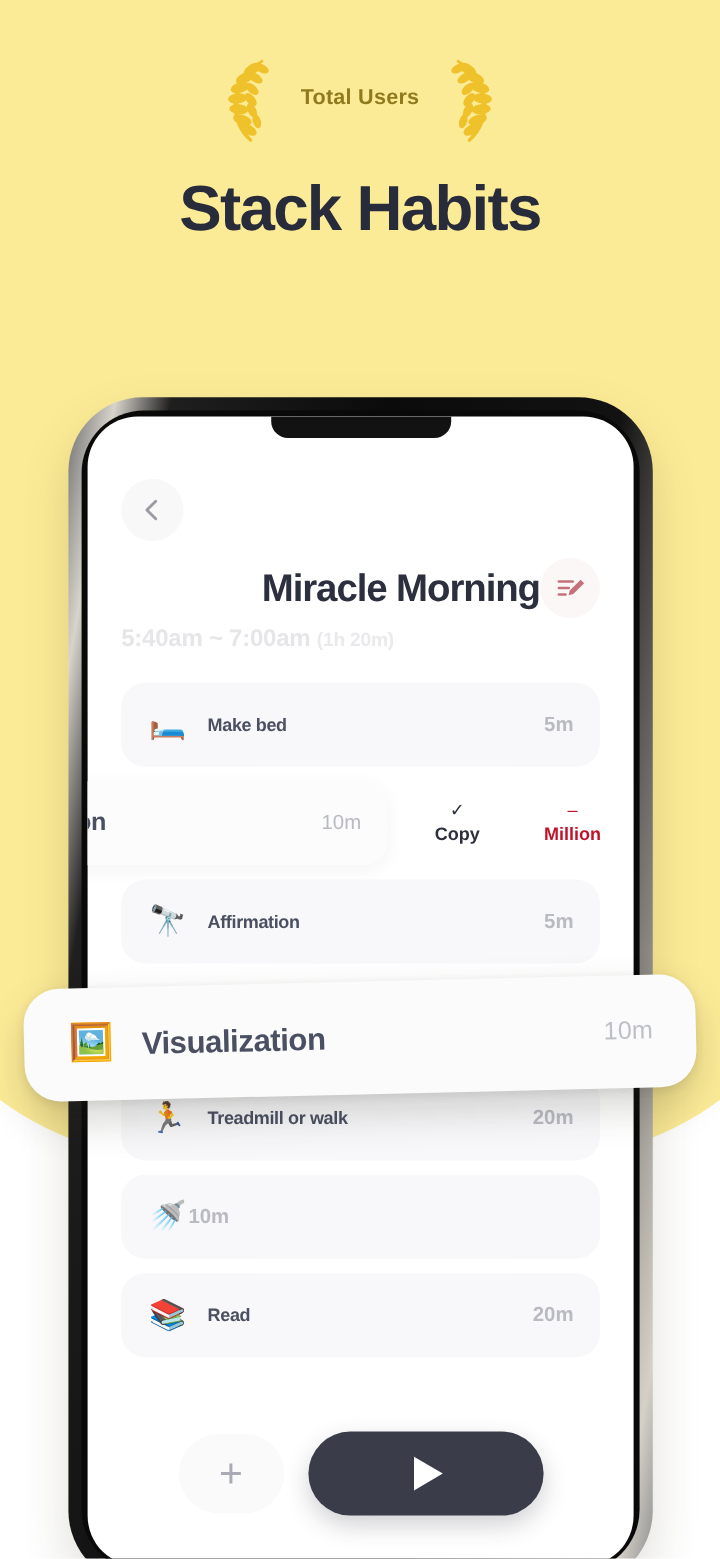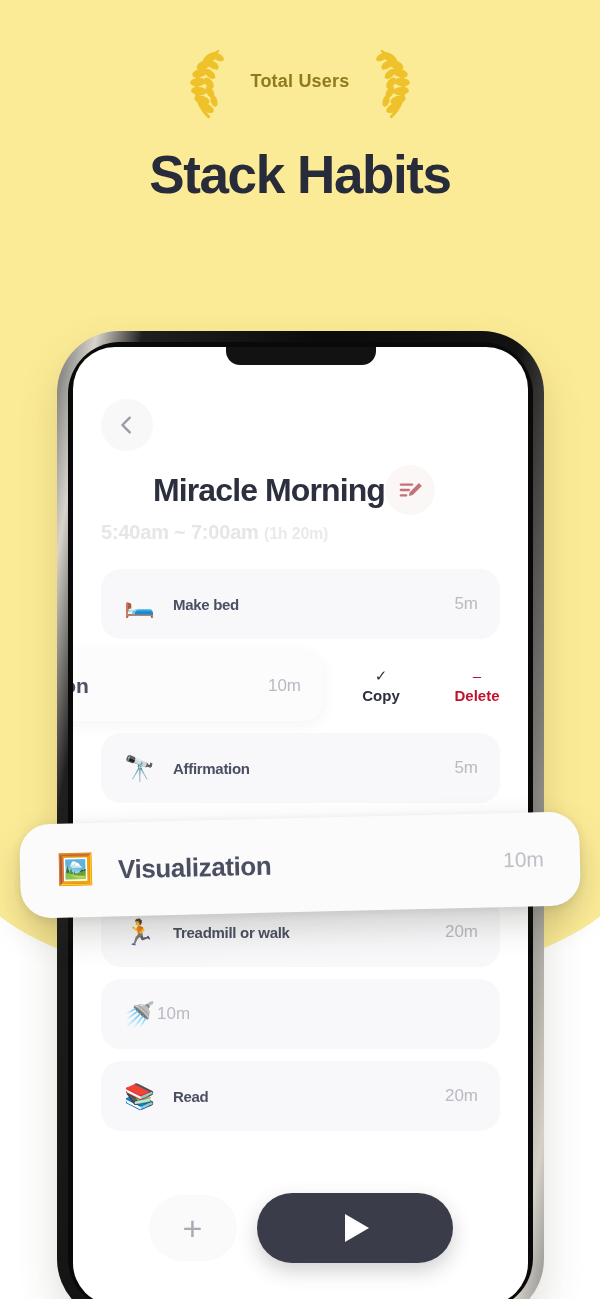--- a/index.html
+++ b/index.html
@@ -103,21 +103,21 @@
   .back-btn {
     position:absolute; left:28px; top:52px;
     width:52px; height:52px; border-radius:50%;
     background:#F8F8F9;
     display:flex; align-items:center; justify-content:center;
   }
   .back-btn svg { width:22px; height:22px; color:#9A9AA3; }
 
   .title-row {
     position:absolute; left:15px; right:28px; top:118px;
-    display:flex; align-items:center; justify-content:center;
+    display:flex; align-items:center; justify-content:flex-end;
   }
   .title {
     font-size:32px; font-weight:bold; color:#2B2F3E;
     letter-spacing:-.9px;
   }
   .edit-btn {
     width:50px; height:50px; border-radius:50%;
     background:#FBF7F7;
     display:flex; align-items:center; justify-content:center;
     flex:none;
@@ -148,21 +148,21 @@
     display:flex; align-items:center; justify-content:center;
     flex:none;
   }
   .row .label {
     margin-left:16px;
     font-size:15px; font-weight:bold; color:#4A4F62;
     letter-spacing:-.3px;
     flex:1;
   }
   .row .dur {
-    font-size:17px; color:#B9BAC2; font-weight:normal;
+    font-size:17px; color:#B9BAC2; font-weight:bold;
   }
 
   
   .swipe-wrap {
     position:relative; height:70px; margin-bottom:12px;
   }
   .swipe-row {
     position:absolute;
     left:-108px;
     width:330px; height:70px;
@@ -341,21 +341,21 @@
               <div class="label">ditation</div>
               <div class="dur">10m</div>
             </div>
             <div class="swipe-actions">
               <div class="swipe-action">
                 <div class="ic">✓</div>
                 <div class="tx">Copy</div>
               </div>
               <div class="swipe-action danger">
                 <div class="ic">–</div>
-                <div class="tx">Delete</div>
+                <div class="tx">Million</div>
               </div>
             </div>
           </div>
 
           <div class="row">
             <div class="emo">🔭</div>
             <div class="label">Affirmation</div>
             <div class="dur">5m</div>
           </div>
 

